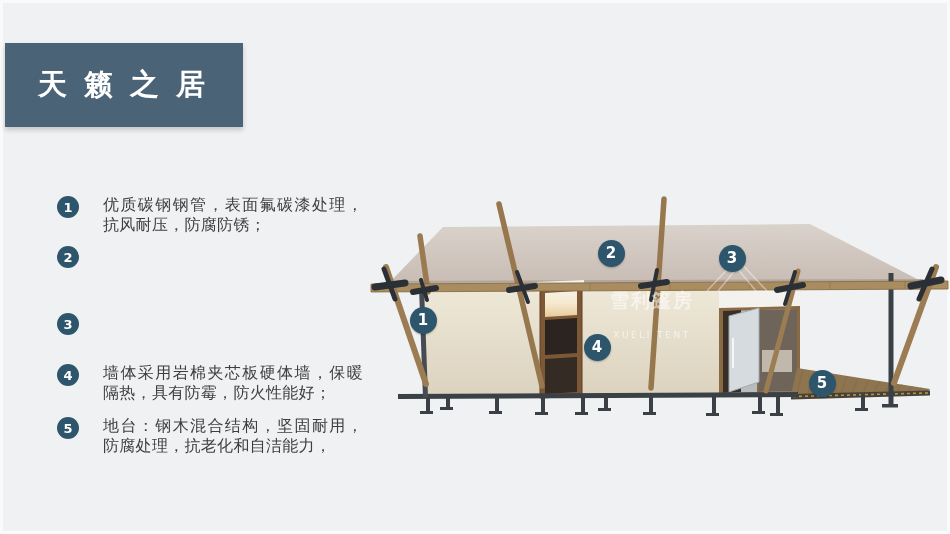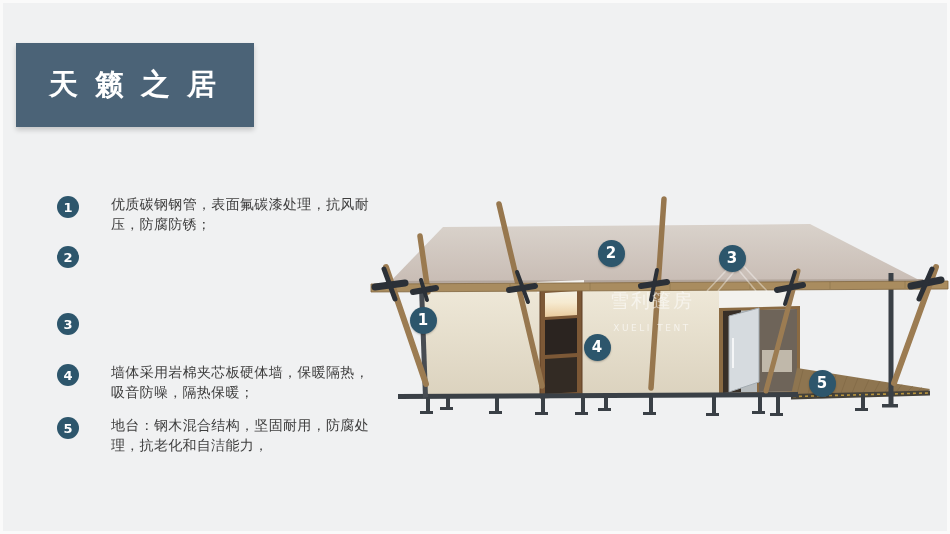--- a/index.html
+++ b/index.html
@@ -3,59 +3,59 @@
 <meta charset="utf-8">
 <style>
   html,body{margin:0;padding:0;}
   body{font-family:"DejaVu Sans","Liberation Sans",sans-serif;}
   .slide{
     position:relative;width:950px;height:534px;background:#f0f1f2;overflow:hidden;
     box-shadow:inset 0 0 0 3px rgba(252,252,252,.85);
   }
   
   .title-box{
-    position:absolute;left:16px;top:43px;width:238px;height:84px;
+    position:absolute;left:5px;top:43px;width:238px;height:84px;
     background:#4b6377;display:flex;align-items:center;
     box-shadow:0 3px 5px rgba(0,0,0,.18);
   }
   .title-box .title{
     color:#ffffff;font-size:29px;font-weight:bold;
     padding-left:33px;letter-spacing:17px;white-space:nowrap;
   }
   
   .feature{
     position:absolute;left:57px;width:312px;display:flex;align-items:flex-start;
   }
   .feature .num-circle{
     flex:0 0 auto;width:22px;height:22px;border-radius:50%;background:#2d566c;
     color:#fff;font-size:13px;font-weight:bold;display:flex;align-items:center;
     justify-content:center;margin-top:1px;
   }
   .feature .ftext{
-    margin-left:32px;width:260px;color:#3e3e3e;font-size:14px;
+    margin-left:24px;width:260px;color:#3e3e3e;font-size:16px;
     line-height:19.5px;letter-spacing:.3px;text-align:justify;
   }
   
   .diagram{position:absolute;left:370px;top:196px;width:580px;height:248px;}
   .diagram svg{position:absolute;left:0;top:0;}
   .badge{
     position:absolute;width:27px;height:27px;border-radius:50%;background:#2d566c;
     color:#fff;font-size:15px;font-weight:bold;display:flex;align-items:center;
     justify-content:center;box-shadow:0 1px 2px rgba(0,0,0,.25);
   }
   .watermark{
     position:absolute;left:232px;top:92px;width:100px;text-align:center;
     pointer-events:none;
   }
   .watermark .wm-cn{
-    color:rgba(255,255,255,.55);font-size:19px;font-weight:normal;letter-spacing:2px;
+    color:rgba(255,255,255,.55);font-size:19px;font-weight:bold;letter-spacing:2px;
     white-space:nowrap;
   }
   .watermark .wm-en{
-    color:rgba(255,255,255,.6);font-size:9px;letter-spacing:2.5px;margin-top:9px;
+    color:rgba(255,255,255,.6);font-size:9px;letter-spacing:2.5px;margin-top:16px;
     white-space:nowrap;
   }
 </style>
 </head>
 <body>
 
 <div class="slide">
 
   <div class="title-box">
     <div class="title">天籁之居</div>
@@ -66,21 +66,21 @@
     <div class="ftext">优质碳钢钢管，表面氟碳漆处理，抗风耐压，防腐防锈；</div>
   </div>
   <div class="feature" style="top:245px">
     <div class="num-circle">2</div>
   </div>
   <div class="feature" style="top:312px">
     <div class="num-circle">3</div>
   </div>
   <div class="feature" style="top:363px">
     <div class="num-circle">4</div>
-    <div class="ftext">墙体采用岩棉夹芯板硬体墙，保暖隔热，吸音防噪，隔热保暖；</div>
+    <div class="ftext">墙体采用岩棉夹芯板硬体墙，保暖隔热，具有防霉，防火性能好；</div>
   </div>
   <div class="feature" style="top:416px">
     <div class="num-circle">5</div>
     <div class="ftext">地台：钢木混合结构，坚固耐用，防腐处理，抗老化和自洁能力，</div>
   </div>
 
   <div class="diagram">
     <svg width="580" height="248" viewBox="370 196 580 248">
       <defs>
         <linearGradient id="roofGrad" x1="0" y1="0" x2="0" y2="1">

